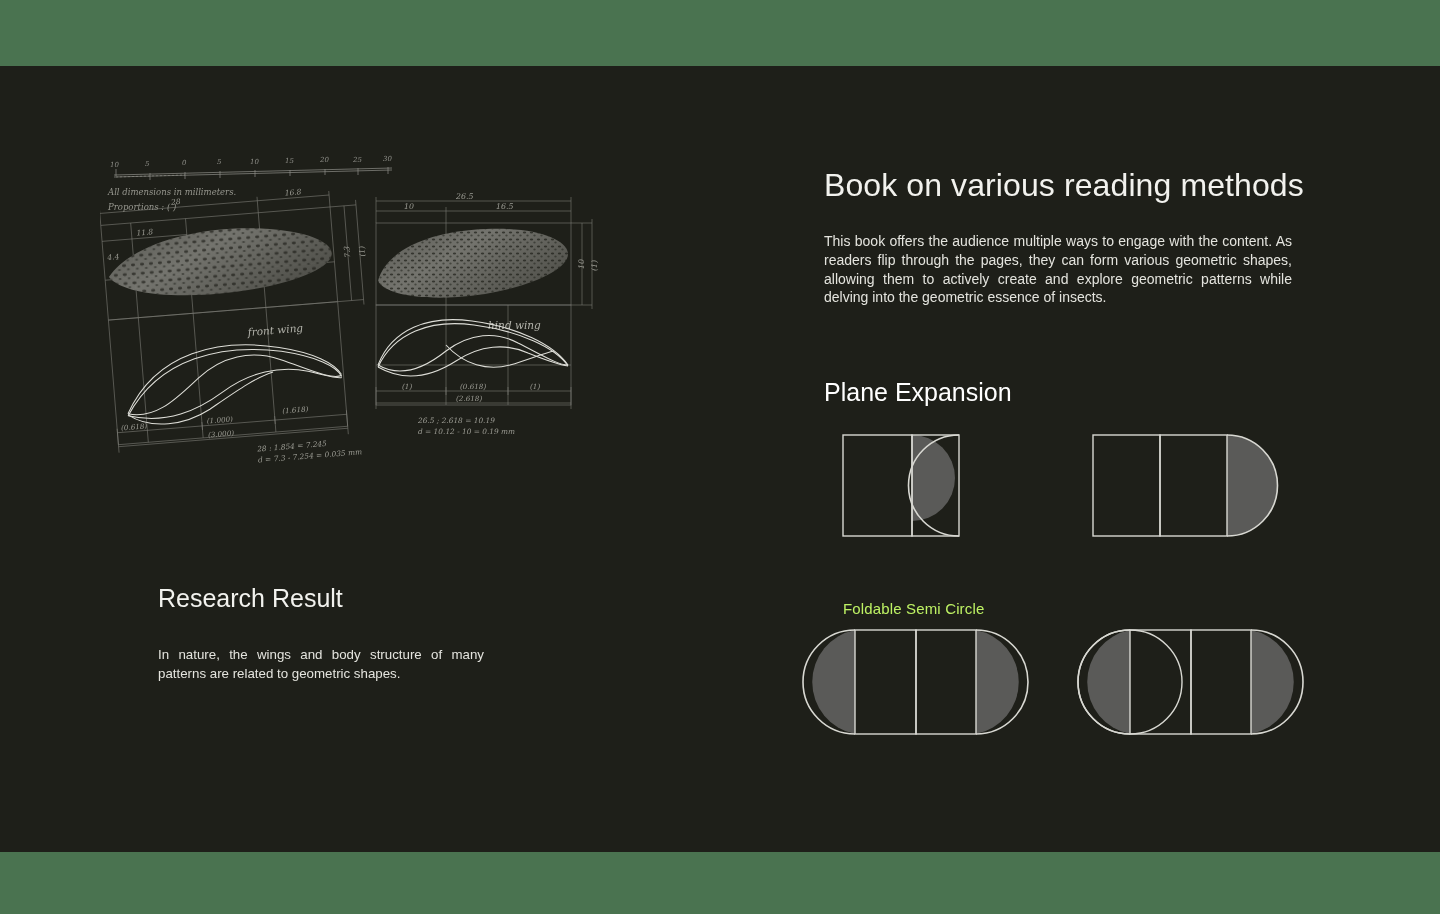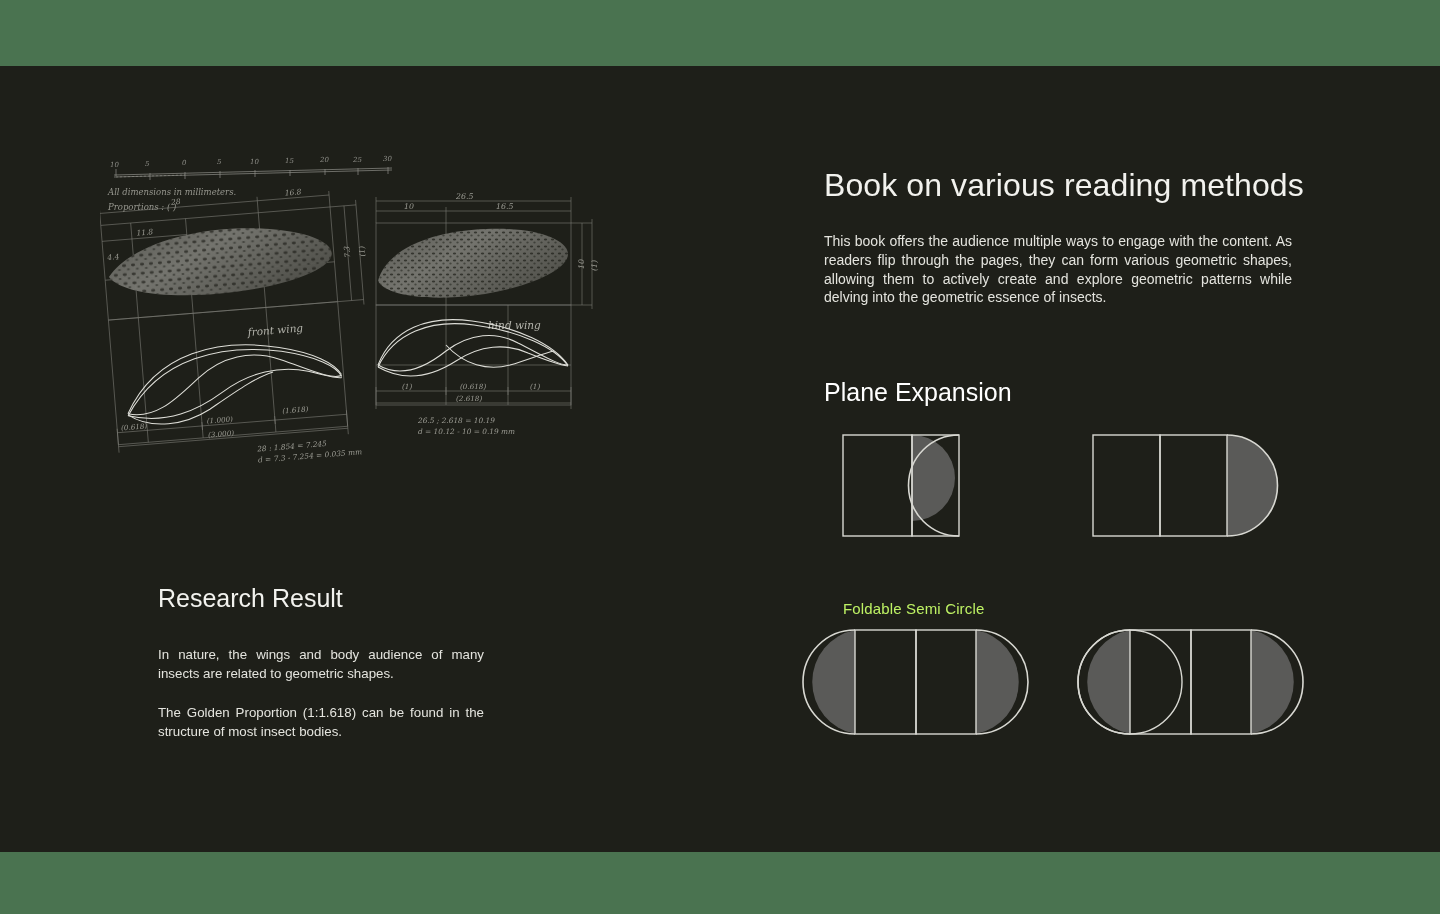--- a/index.html
+++ b/index.html
@@ -295,17 +295,16 @@
           <ellipse cx="340" cy="262" rx="52" ry="52"></ellipse>
         </g>
       </g>
     </svg>
   </div>
 
   <div class="caption">Foldable Semi Circle</div>
 
   <div class="research">
     <h2 class="h2-research">Research Result</h2>
-    <p class="first">In nature, the wings and body audience of many insects are related to geometric shapes.</p>
-    <p class="second">The Golden Proportion (1:1.618) can be found in the structure of most insect bodies.</p>
+    <p class="first">In nature, the wings and body structure of many patterns are related to geometric shapes.</p>
   </div>
 
 </div>
 
 </body></html>

